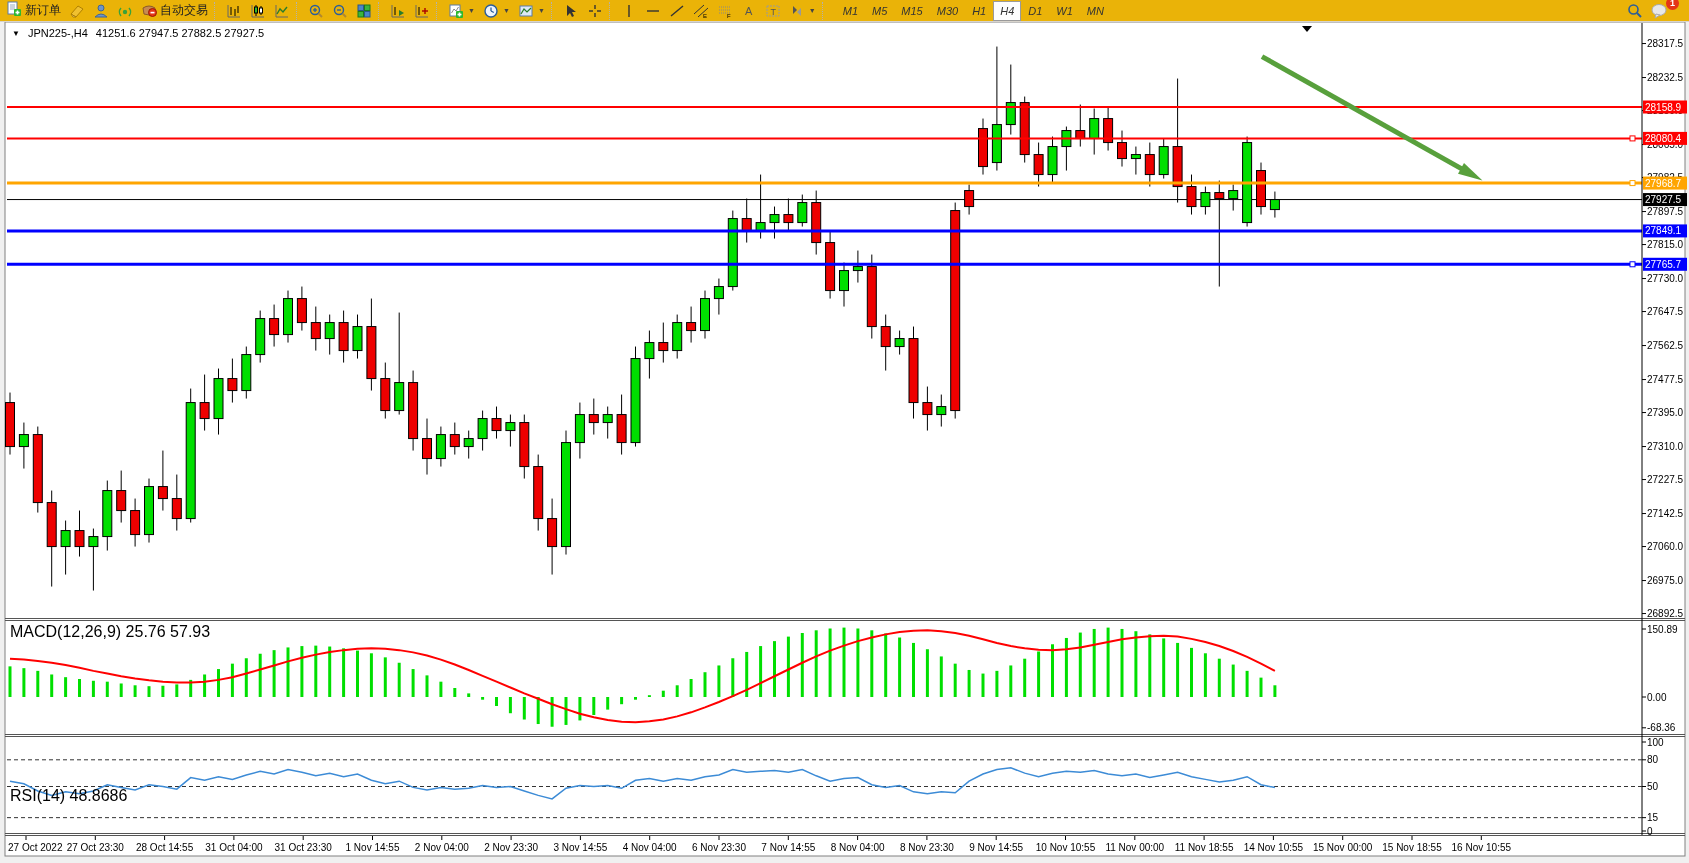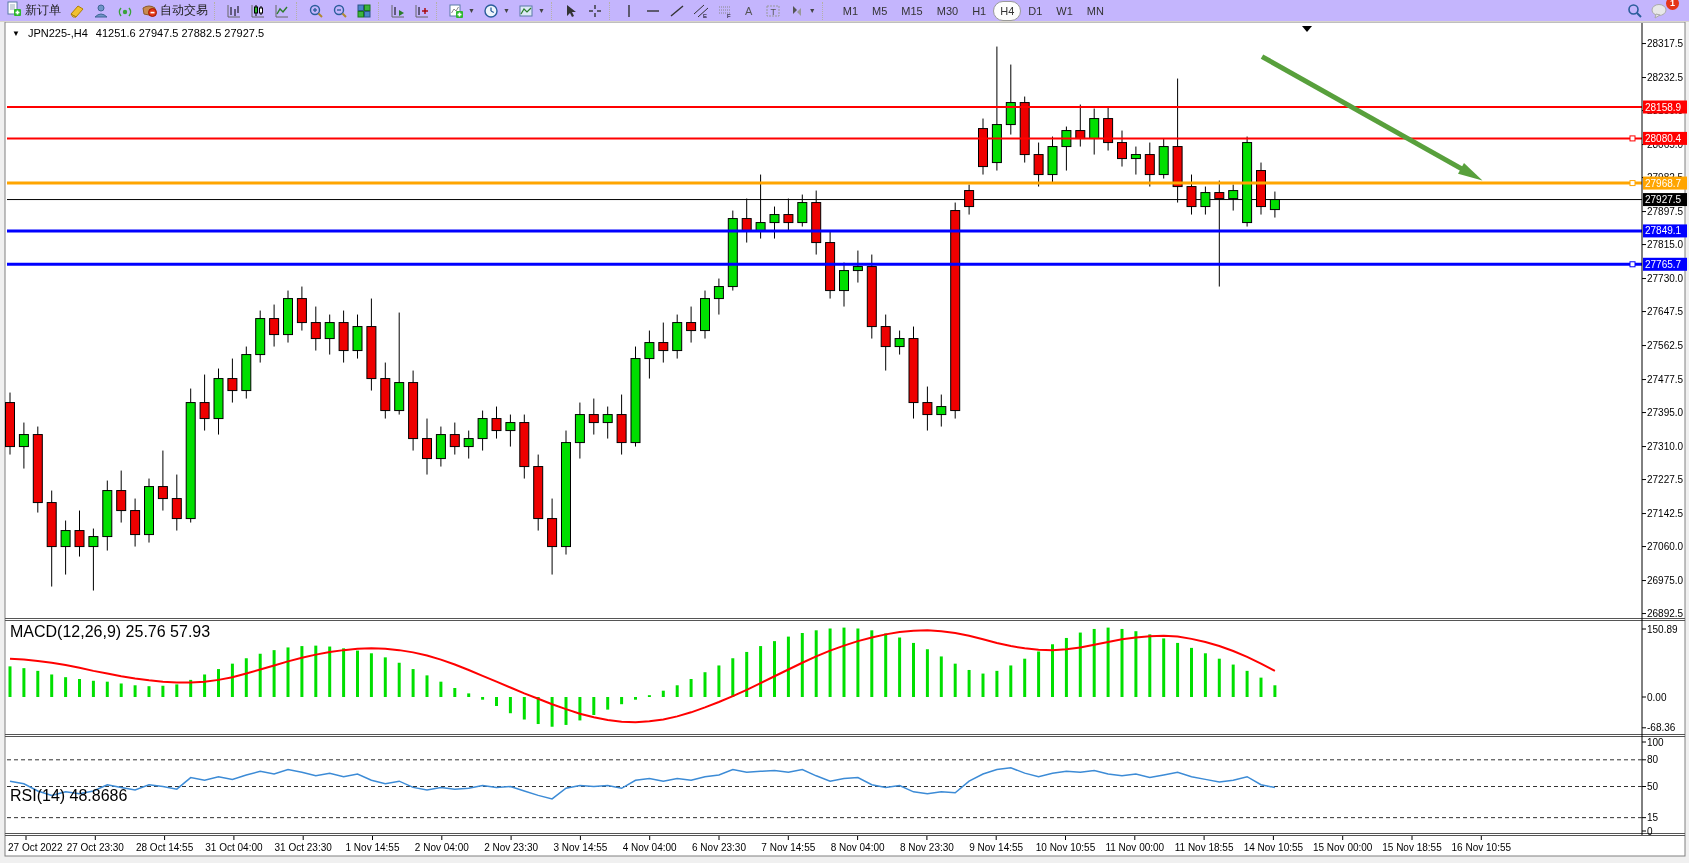--- a/index.html
+++ b/index.html
@@ -1,25 +1,25 @@
 <!DOCTYPE html>
 <html><head>
 <meta charset="utf-8">
 <style>
   html,body{margin:0;padding:0;background:#f0f0f0;width:1689px;height:863px;overflow:hidden;
     font-family:"Liberation Sans",sans-serif;-webkit-font-smoothing:none;}
   
-  .toolbar{position:absolute;left:0;top:0;width:1689px;height:22px;background:#c4b5fd;
+  .toolbar{position:absolute;left:0;top:0;width:1689px;height:22px;background:#eab308;
     border-bottom:1px solid #d8d4cc;display:flex;align-items:center;padding:0 2px;box-sizing:border-box;}
   .tb-btn{display:flex;align-items:center;gap:3px;height:20px;padding:0 4px;font-size:12px;color:#222;cursor:default;}
   .tb-sep{width:5px;height:18px;border-left:1px dotted #b5b1a8;margin:0 2px;}
   .tb-caret{font-size:7px;color:#444;margin-left:1px;}
-  .tf-group{display:flex;align-items:center;margin-left:6px;}
+  .tf-group{display:flex;align-items:center;margin-left:6px;font-style:italic;}
   .tf-btn{font-size:11px;color:#333;padding:2px 7px;height:16px;line-height:16px;cursor:default;}
-  .tf-btn.active{background:#fdfdfd;border:1px solid #9a9a9a;border-radius:10px;padding:1px 6px;}
+  .tf-btn.active{background:#fdfdfd;border:1px solid #9a9a9a;border-radius:0;padding:1px 6px;}
   .tb-spacer{flex:1;}
   .badge{position:absolute;top:-4px;right:-6px;background:#e53517;color:#fff;border-radius:50%;
     width:13px;height:13px;font-size:9px;line-height:13px;text-align:center;font-weight:bold;}
   .bubble-wrap{position:relative;margin-right:14px;}
   
   .chart-area{position:absolute;left:0;top:22px;width:1689px;height:841px;background:#fff;}
   svg text{font-family:"Liberation Sans",sans-serif;}
   .chart-title{position:absolute;left:12px;top:5px;font-size:11px;color:#000;display:flex;gap:8px;align-items:center;}
   .pane-label{position:absolute;left:10px;font-size:16px;color:#000;}
   #macdLabel{top:601px;}

